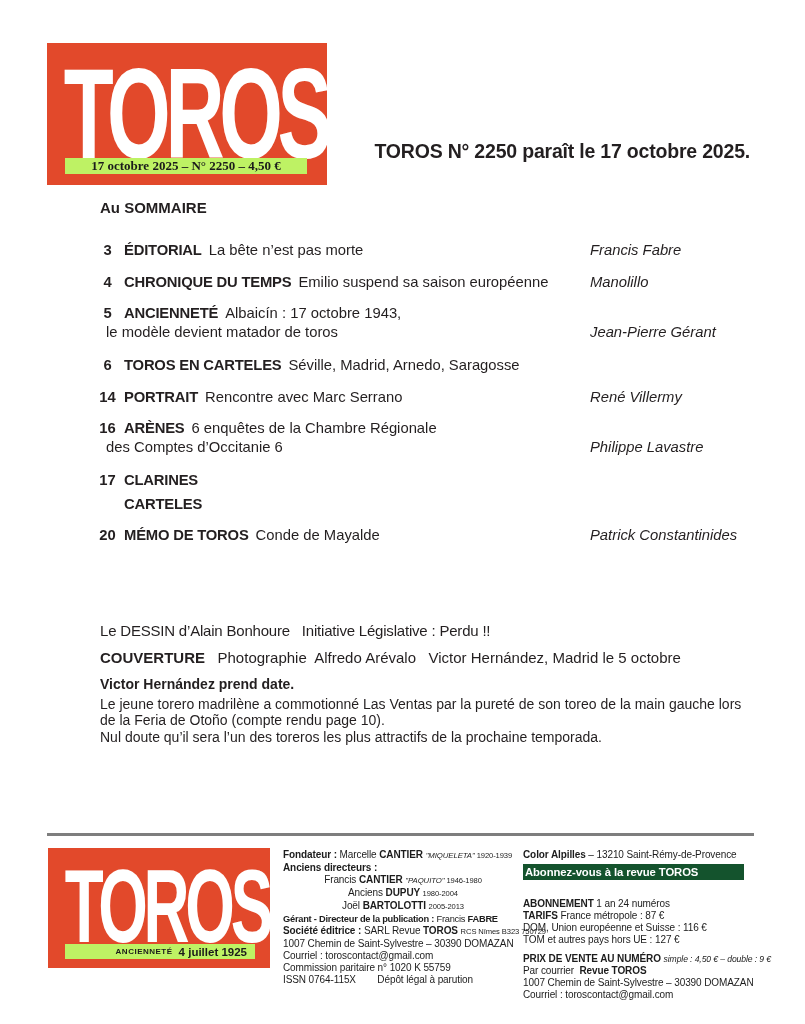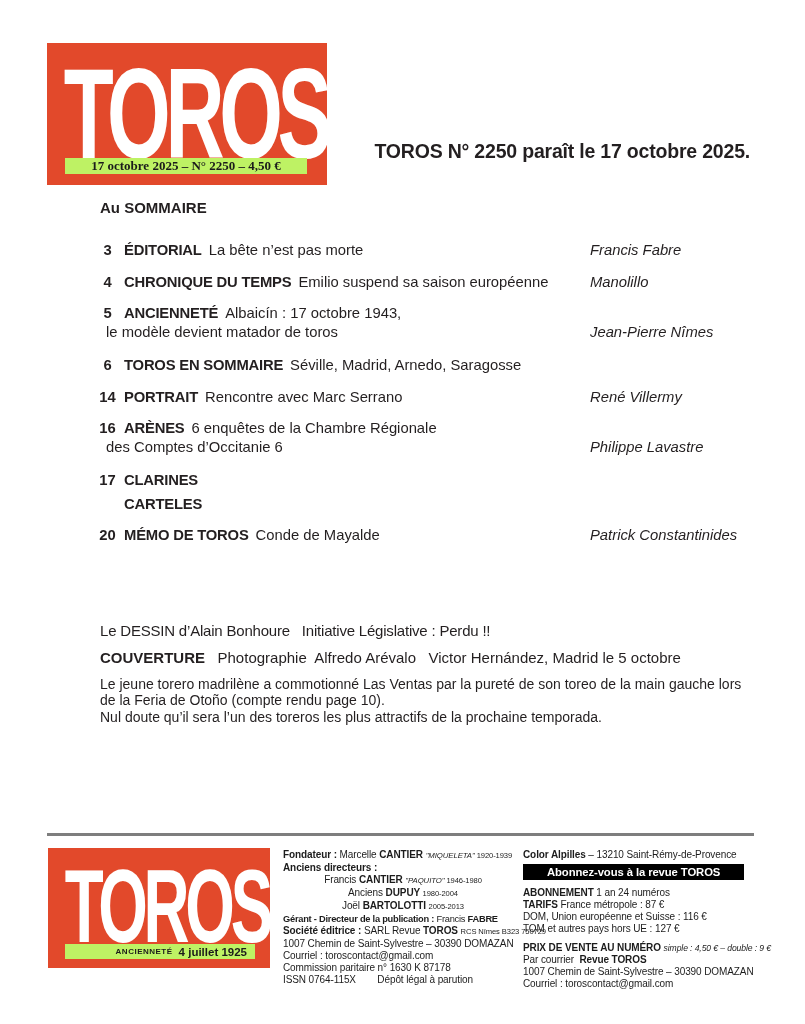--- a/index.html
+++ b/index.html
@@ -53,22 +53,22 @@
   .fcol-mid{left:283px;width:240px;}
   .fcol-right{left:523px;width:235px;}
   .fline{white-space:pre;}
   .fline.ctr{text-align:center;}
   .fline.tight2{font-size:9.3px;letter-spacing:-0.25px;}
   .fline.gap{margin-top:7px;}
   .fline .sm{font-size:7.6px;}
   .fline .sm2{font-size:8.6px;font-style:italic;}
   .fline .ism{font-style:italic;font-size:7.8px;}
   .subscribe-bar{
-    width:221px;height:16px;line-height:16px;margin:3px 0 7px 0;padding-left:24px;box-sizing:border-box;
-    background:#000000;color:#ffffff;font-weight:bold;font-size:11.3px;white-space:nowrap;
+    width:221px;height:16px;line-height:16px;margin:3px 0 18px 0;padding-left:2px;box-sizing:border-box;
+    background:#14532d;color:#ffffff;font-weight:bold;font-size:11.3px;white-space:nowrap;
   }
 </style>
 </head>
 <body>
 
 <div class="logo logo-top">
   <div class="word">TOROS</div>
   <div class="strip">17 octobre 2025 – N° 2250 – 4,50 €</div>
 </div>
 
@@ -81,25 +81,25 @@
   <div class="toc-row">
     <div class="toc-line"><span class="toc-num">3</span><span class="toc-title">ÉDITORIAL</span><span class="toc-sub">La bête n’est pas morte</span><span class="toc-author">Francis Fabre</span></div>
   </div>
 
   <div class="toc-row">
     <div class="toc-line"><span class="toc-num">4</span><span class="toc-title">CHRONIQUE DU TEMPS</span><span class="toc-sub">Emilio suspend sa saison européenne</span><span class="toc-author">Manolillo</span></div>
   </div>
 
   <div class="toc-row wrapped">
     <div class="toc-line"><span class="toc-num">5</span><span class="toc-title">ANCIENNETÉ</span><span class="toc-sub">Albaicín : 17 octobre 1943,</span></div>
-    <div class="toc-line toc-line2"><span class="toc-sub">le modèle devient matador de toros</span><span class="toc-author">Jean-Pierre Nîmes</span></div>
+    <div class="toc-line toc-line2"><span class="toc-sub">le modèle devient matador de toros</span><span class="toc-author">Jean-Pierre Gérant</span></div>
   </div>
 
   <div class="toc-row">
-    <div class="toc-line"><span class="toc-num">6</span><span class="toc-title">TOROS EN SOMMAIRE</span><span class="toc-sub">Séville, Madrid, Arnedo, Saragosse</span></div>
+    <div class="toc-line"><span class="toc-num">6</span><span class="toc-title">TOROS EN CARTELES</span><span class="toc-sub">Séville, Madrid, Arnedo, Saragosse</span></div>
   </div>
 
   <div class="toc-row">
     <div class="toc-line"><span class="toc-num">14</span><span class="toc-title">PORTRAIT</span><span class="toc-sub">Rencontre avec Marc Serrano</span><span class="toc-author">René Villermy</span></div>
   </div>
 
   <div class="toc-row wrapped">
     <div class="toc-line"><span class="toc-num">16</span><span class="toc-title">ARÈNES</span><span class="toc-sub">6 enquêtes de la Chambre Régionale</span></div>
     <div class="toc-line toc-line2"><span class="toc-sub">des Comptes d’Occitanie 6</span><span class="toc-author">Philippe Lavastre</span></div>
   </div>
@@ -115,20 +115,21 @@
 
   <div class="toc-row">
     <div class="toc-line"><span class="toc-num">20</span><span class="toc-title">MÉMO DE TOROS</span><span class="toc-sub">Conde de Mayalde</span><span class="toc-author">Patrick Constantinides</span></div>
   </div>
 
 </div>
 
 <div class="extras">
   <div class="x-dessin">Le DESSIN d’Alain Bonhoure   Initiative Législative : Perdu !!</div>
   <div class="x-couv"><span class="b">COUVERTURE</span><span>   Photographie  Alfredo Arévalo   Victor Hernández, Madrid le 5 octobre</span></div>
+  <div class="x-note-title">Victor Hernández prend date.</div>
   <div class="x-para"><span>Le jeune torero madrilène a commotionné Las Ventas par la pureté de son </span><span class="i">toreo</span><span> de la main gauche lors de la </span><span class="i">Feria de Otoño</span><span> (compte rendu page 10).</span></div>
   <div class="x-para"><span>Nul doute qu’il sera l’un des toreros les plus attractifs de la prochaine </span><span class="i">temporada</span><span>.</span></div>
 </div>
 
 <div class="fdivider"></div>
 
 <div class="logo logo-bottom">
   <div class="word">TOROS</div>
   <div class="strip">
     <span class="anc">ANCIENNETÉ</span>
@@ -139,21 +140,21 @@
 <div class="fcol fcol-mid">
   <div class="fline"><span class="b">Fondateur : </span><span>Marcelle </span><span class="b">CANTIER </span><span class="ism">"MIQUELETA" </span><span class="sm">1920-1939</span></div>
   <div class="fline"><span class="b">Anciens directeurs :</span></div>
   <div class="fline ctr"><span>Francis </span><span class="b">CANTIER </span><span class="ism">"PAQUITO" </span><span class="sm">1946-1980</span></div>
   <div class="fline ctr"><span>Anciens </span><span class="b">DUPUY </span><span class="sm">1980-2004</span></div>
   <div class="fline ctr"><span>Joël </span><span class="b">BARTOLOTTI </span><span class="sm">2005-2013</span></div>
   <div class="fline tight2"><span class="b">Gérant - Directeur de la publication : </span><span>Francis </span><span class="b">FABRE</span></div>
   <div class="fline"><span class="b">Société éditrice : </span><span>SARL Revue </span><span class="b">TOROS </span><span class="sm">RCS Nîmes B323 750729</span></div>
   <div class="fline"><span>1007 Chemin de Saint-Sylvestre – 30390 DOMAZAN</span></div>
   <div class="fline"><span>Courriel : toroscontact@gmail.com</span></div>
-  <div class="fline"><span>Commission paritaire n° 1630 K 87178</span></div>
+  <div class="fline"><span>Commission paritaire n° 1020 K 55759</span></div>
   <div class="fline"><span>ISSN 0764-115X        Dépôt légal à parution</span></div>
 </div>
 
 <div class="fcol fcol-right">
   <div class="fline"><span class="b">Color Alpilles</span><span> – 13210 Saint-Rémy-de-Provence</span></div>
   <div class="subscribe-bar">Abonnez-vous à la revue TOROS</div>
   <div class="fline"><span class="b">ABONNEMENT </span><span>1 an 24 numéros</span></div>
   <div class="fline"><span class="b">TARIFS </span><span>France métropole : 87 €</span></div>
   <div class="fline"><span>DOM, Union européenne et Suisse : 116 €</span></div>
   <div class="fline"><span>TOM et autres pays hors UE : 127 €</span></div>

